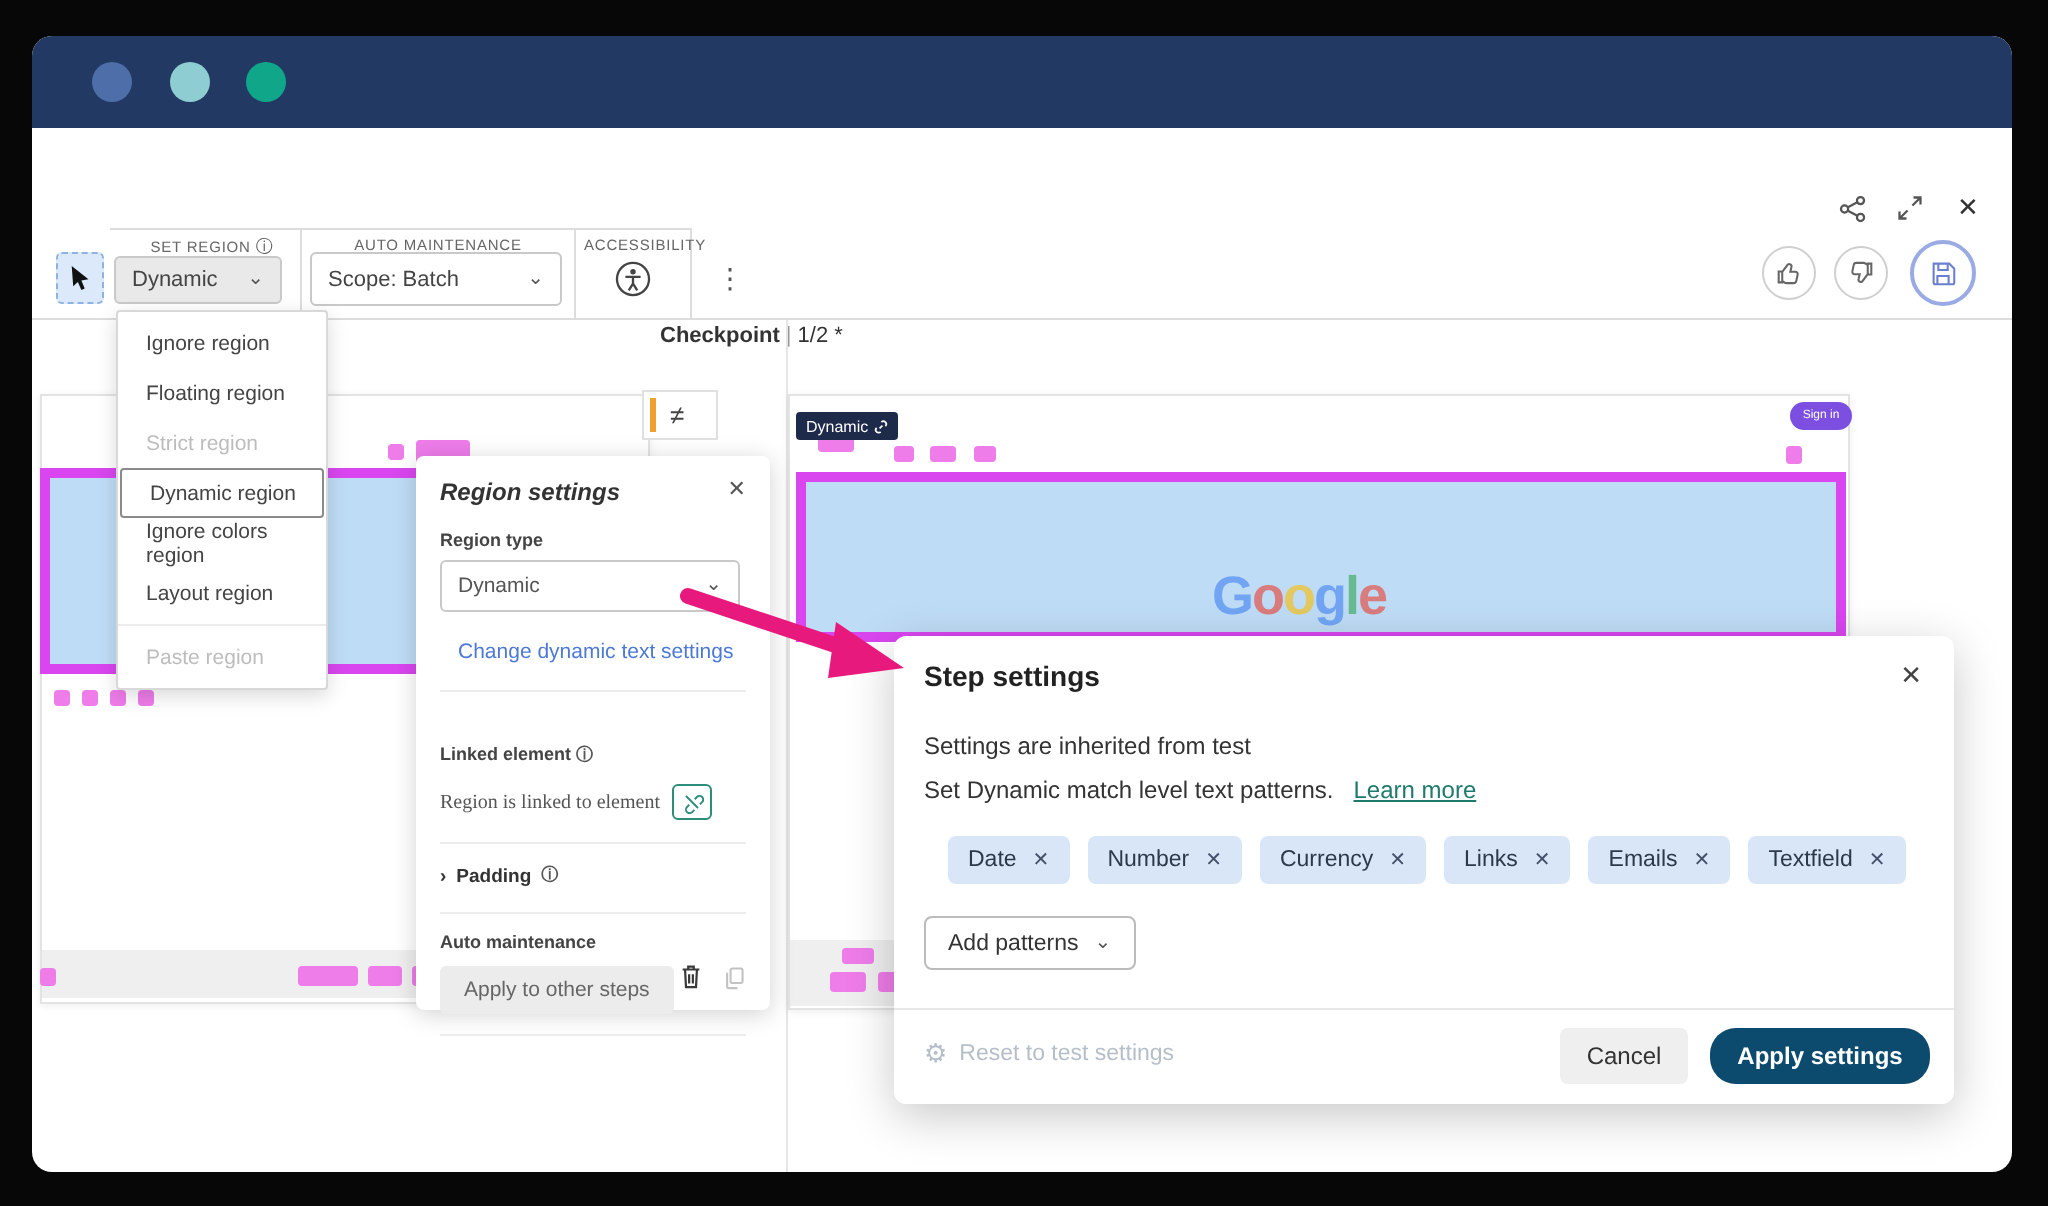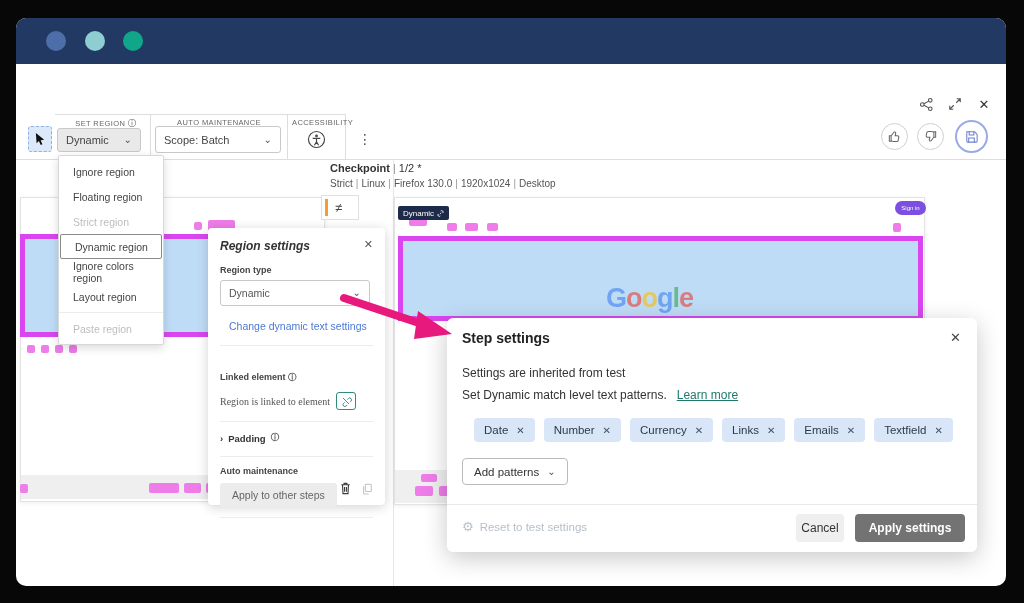--- a/index.html
+++ b/index.html
@@ -73,21 +73,21 @@
   .modal-x { position:absolute; right:16px; top:12px; font-size:13px; color:#444; cursor:pointer; }
   .m-text1 { position:absolute; left:15px; top:48px; font-size:12px; color:#333; }
   .m-text2 { position:absolute; left:15px; top:70px; font-size:12px; color:#333; display:flex; gap:10px; }
   .learn { color:#1f7a6c; text-decoration:underline; cursor:pointer; }
   .chips { position:absolute; left:15px; top:100px; display:flex; gap:9px;margin-left:12px; }
   .chip { background:#d9e6f8; border-radius:4px; height:24px; display:flex; align-items:center; gap:8px; padding:0 10px; font-size:11.5px; color:#2b3a4a; }
   .chip .x { font-size:10px; color:#44506a; cursor:pointer; }
   .addpat { position:absolute; left:15px; top:140px; height:27px; background:#fff; border:1px solid #bbb; border-radius:4px; font-size:11.5px; color:#333; display:flex; align-items:center; gap:8px; padding:0 11px; cursor:pointer; }
   .m-hr { position:absolute; left:0; top:186px; width:100%; height:1px; background:#e8e8e8; }
   .reset-row { position:absolute; left:15px; top:201px; display:flex; align-items:center; gap:6px; color:#b6bfc9; font-size:11.5px; }
-  .btn-cancel { position:absolute; right:133px; top:196px; width:48px; height:28px; background:#efefef; border:none; border-radius:4px; font-size:12px; color:#333; font-family:inherit; cursor:pointer; }
+  .btn-cancel { position:absolute; right:133px; top:196px; width:64px; height:28px; background:#efefef; border:none; border-radius:4px; font-size:12px; color:#333; font-family:inherit; cursor:pointer; }
   .btn-apply { position:absolute; right:12px; top:196px; width:110px; height:28px; border:none; border-radius:4px; font-size:12px; font-weight:700; color:#fff; font-family:inherit; cursor:pointer; }
   .arrow-svg { left:336px; top:290px; width:130px; height:62px; z-index:9; pointer-events:none; }
   svg { display:block; }
 </style>
 </head>
 <body>
 
 <div class="abs window">
 
   <div class="abs titlebar">
@@ -166,23 +166,20 @@
   </div>
   <div class="abs save-ring" style="right:18px; top:102px;">
     <svg width="15" height="15" viewBox="0 0 16 16" fill="none" stroke="#6b7fd0" stroke-width="1.1">
       <path d="M3 3 h8.3 L14 5.7 V13 a1 1 0 0 1-1 1 H4 a1 1 0 0 1-1-1 z"></path>
       <path d="M5.5 3 v3.4 h5 V3 M5 14 v-4.4 h6 V14"></path>
     </svg>
   </div>
 
   <div class="abs cp-line1">
     <b>Checkpoint</b><span class="cp-sep">|</span><span>1/2</span> <span>*</span>
-  </div>
-  <div class="abs cp-line2">
-    <span>Strict</span><span class="cp-sep">|</span><span>Linux</span><span class="cp-sep">|</span><span>Firefox 130.0</span><span class="cp-sep">|</span><span>1920x1024</span><span class="cp-sep">|</span><span>Desktop</span>
   </div>
 
   <div class="abs pane-divider"></div>
 
   <div class="abs card" style="left:4px; top:179px; width:305px; height:305px;">
     <div class="abs pinkmark" style="left:173px; top:24px; width:8px; height:8px;"></div>
     <div class="abs pinkmark" style="left:187px; top:22px; width:27px; height:12px;"></div>
     <div class="abs blue-region" style="left:-1px; top:36px; width:307px; height:103px;"></div>
     <div class="abs pinkmark" style="left:6px; top:147px; width:8px; height:8px;"></div>
     <div class="abs pinkmark" style="left:20px; top:147px; width:8px; height:8px;"></div>
@@ -327,21 +324,21 @@
     <div class="addpat">
       <span>Add patterns</span>
       <span class="chev">⌄</span>
     </div>
     <div class="m-hr"></div>
     <div class="reset-row">
       <span style="font-size:13px;">⚙</span>
       <span>Reset to test settings</span>
     </div>
     <button class="btn-cancel">Cancel</button>
-    <button class="btn-apply" style="background: #737373;">Apply settings</button>
+    <button class="btn-apply" style="background: #0c4a6e; border-radius: 13px;">Apply settings</button>
   </div>
 
 </div>
 
 <svg class="abs arrow-svg" viewBox="0 0 130 62">
   <path d="M8 8 L86 34" stroke="#e8197d" stroke-width="8" stroke-linecap="round" fill="none"></path>
   <polygon points="82,21 116,44 78,49" fill="#e8197d"></polygon>
 </svg>
 
 </body></html>

